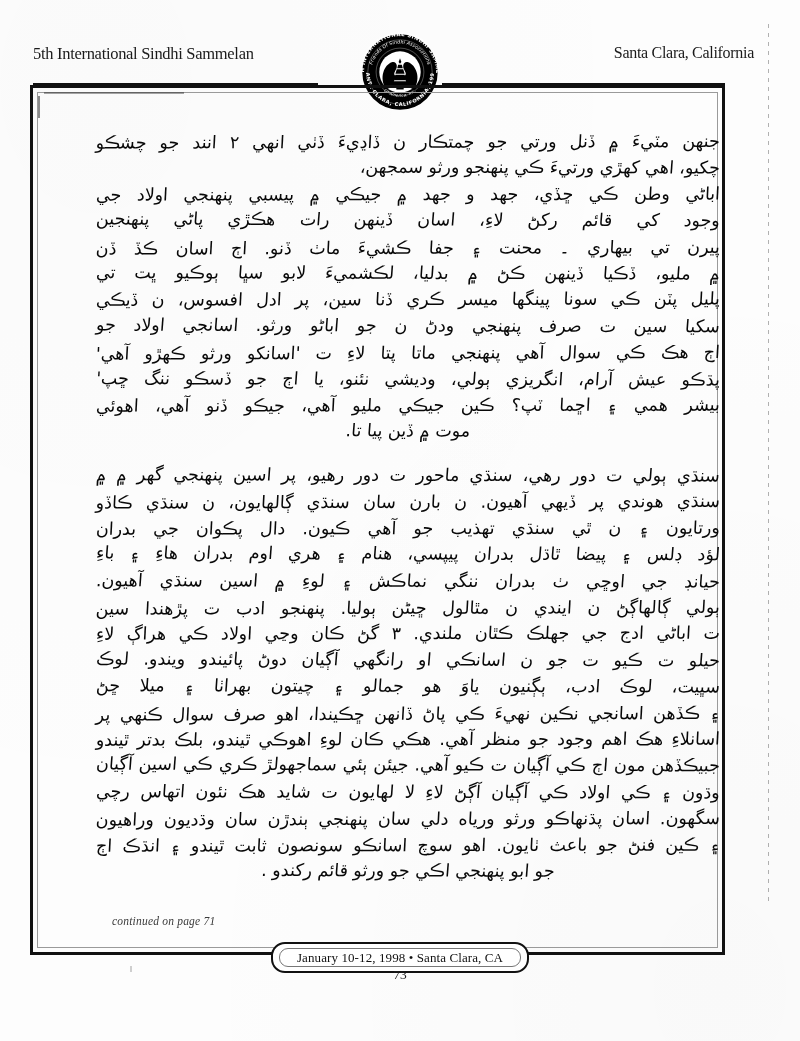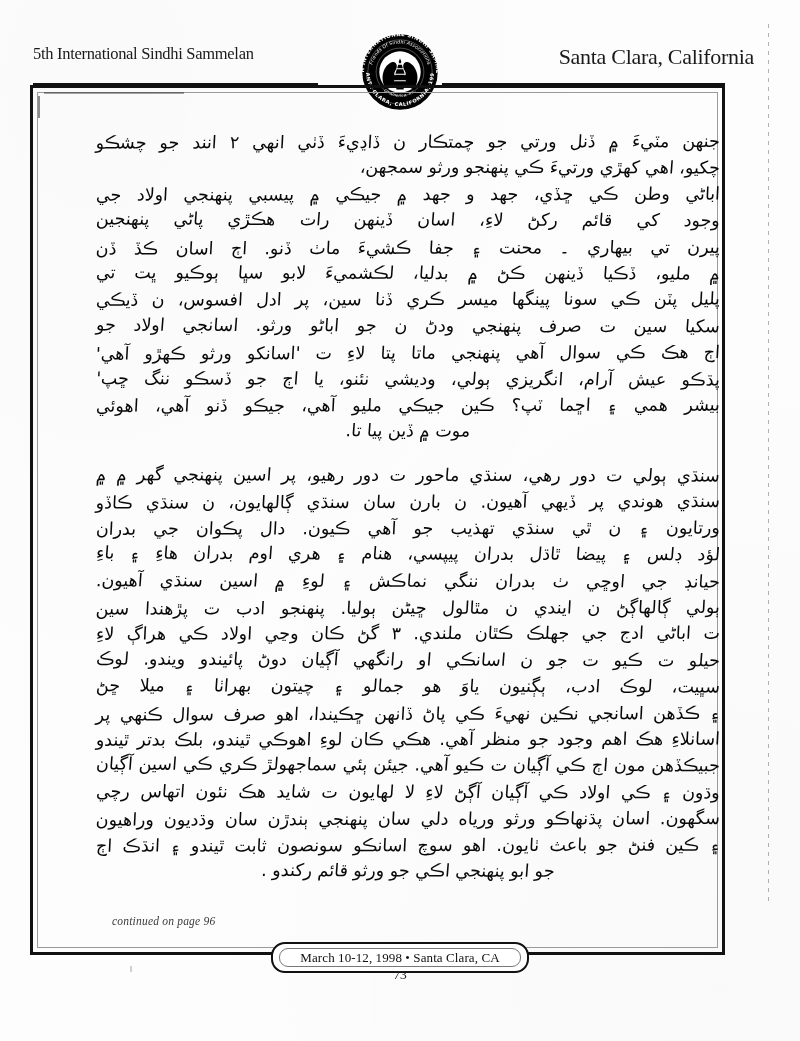--- a/index.html
+++ b/index.html
@@ -69,21 +69,21 @@
     top: 0px;
     font-size: 16.5px;
     letter-spacing: -0.3px;
     white-space: nowrap;
     color: #1a1a1a;
   }
   .header-right {
     position: absolute;
     right: 72px;
     top: 0px;
-    font-size: 22px;
+    font-size: 16px;
     letter-spacing: -0.3px;
     white-space: nowrap;
     color: #1a1a1a;
   }
 
   
   .logo-wrap {
     position: absolute;
     left: 50%;
     top: 26px;
@@ -364,23 +364,23 @@
       <span class="hline full j3">اسانلاءِ هڪ اهم وجود جو منظر آهي. هڪي ڪان لوءِ اهوڪي ٿيندو، بلڪ بدتر ٿيندو</span>
       <span class="hline full j4">جبيڪڏهن مون اڄ ڪي آڳيان ت ڪيو آهي. جيئن ٻئي سماجهولڙ ڪري ڪي اسين آڳيان</span>
       <span class="hline full j2">وڌون ۽ ڪي اولاد ڪي آڳيان آڳڻ لاءِ لا لهايون ت شايد هڪ نئون اتهاس رچي</span>
       <span class="hline full j1">سگهون. اسان پڌنهاڪو ورثو ورياه دلي سان پنهنجي ٻندڙن سان وڌديون وراهيون</span>
       <span class="hline full j3">۽ ڪين فنڻ جو باعث ٺايون. اهو سوچ اسانڪو سونصون ثابت ٿيندو ۽ انڌڪ اڄ</span>
       <span class="hline center j4">جو ابو پنهنجي اڪي جو ورثو قائم رکندو .</span>
     </div>
 
   </div>
 
-  <div class="continued">continued on page 96</div>
+  <div class="continued">continued on page 71</div>
 
   <div class="footer-badge">
     <div class="footer-badge-inner">
-      <span class="footer-badge-text">March 10-12, 1998  •  Santa Clara, CA</span>
+      <span class="footer-badge-text">January 10-12, 1998  •  Santa Clara, CA</span>
     </div>
   </div>
 
   <div class="page-number">73</div>
 
 </div>
 
 </body></html>

